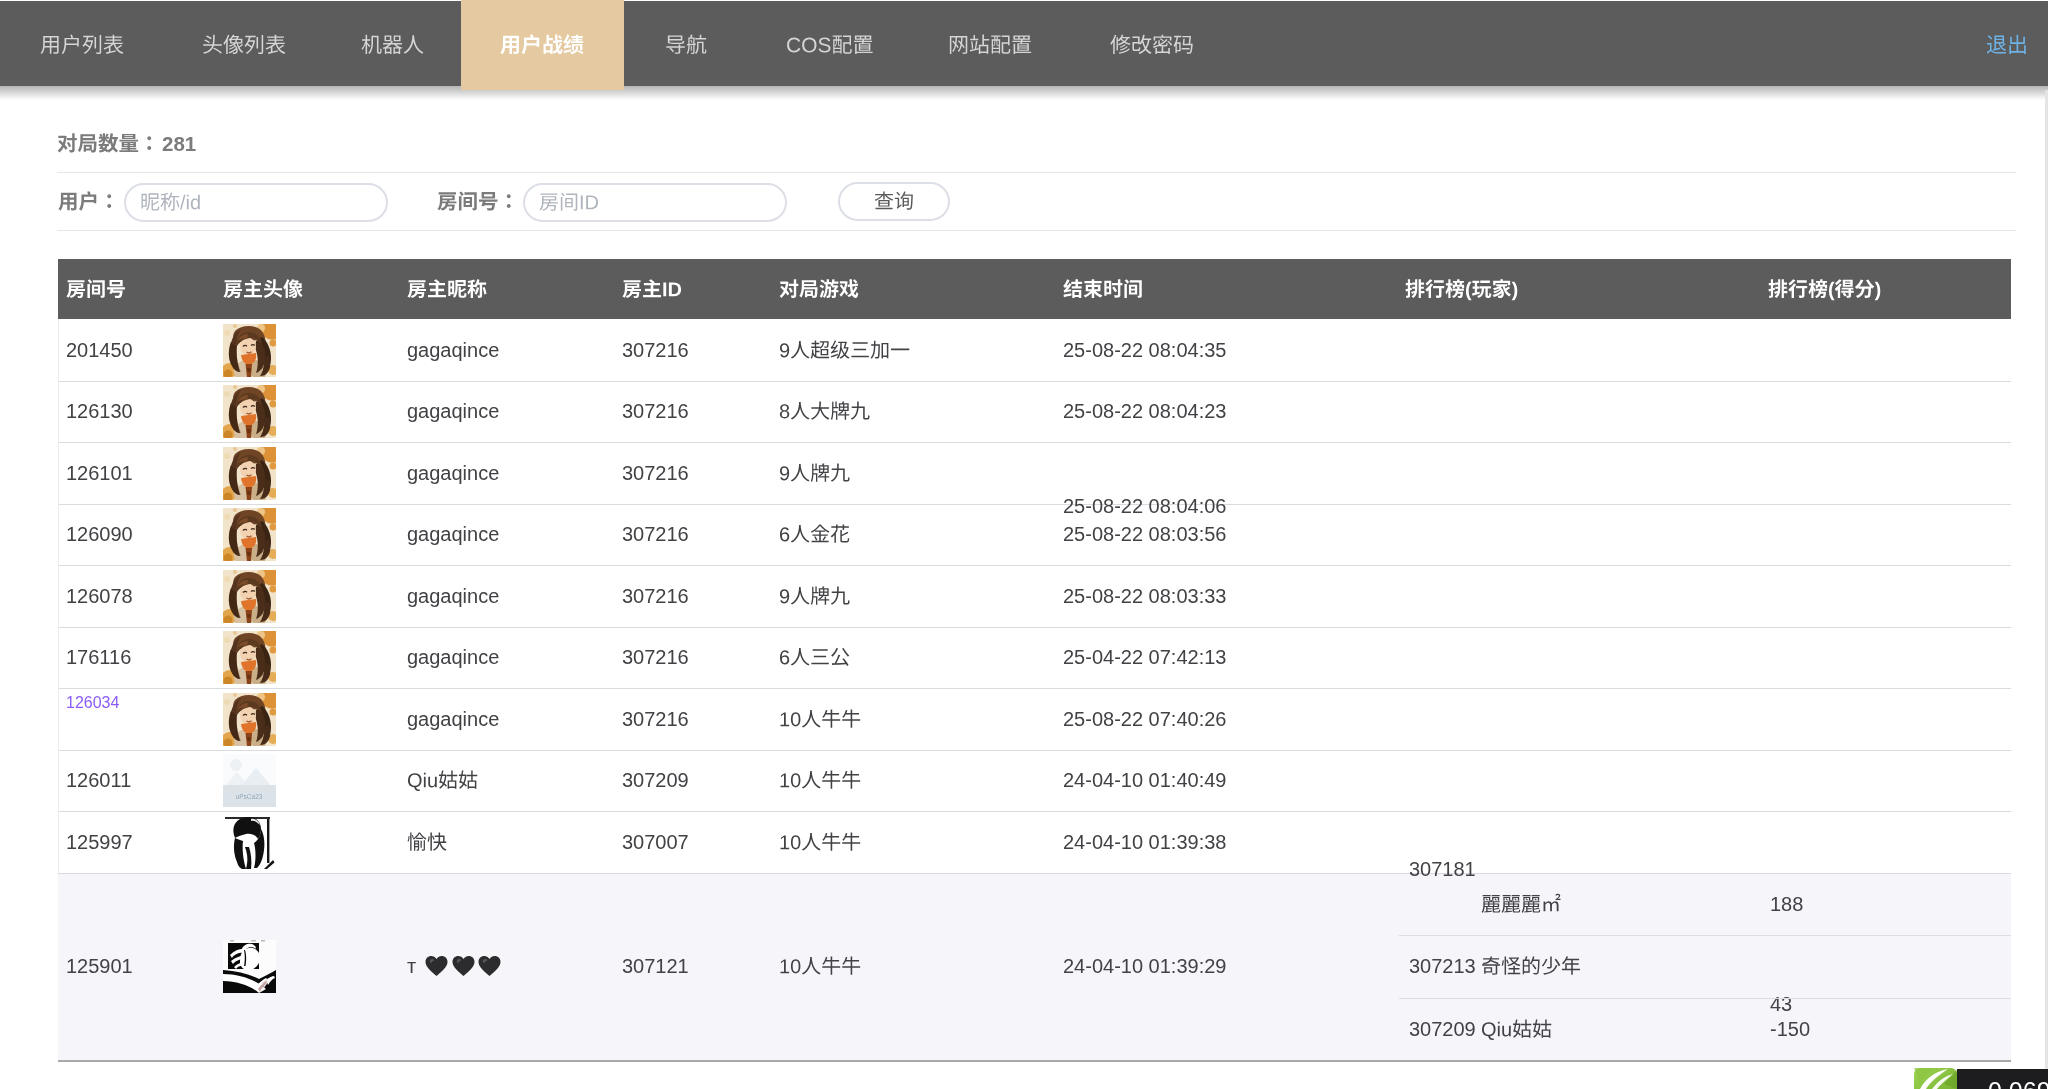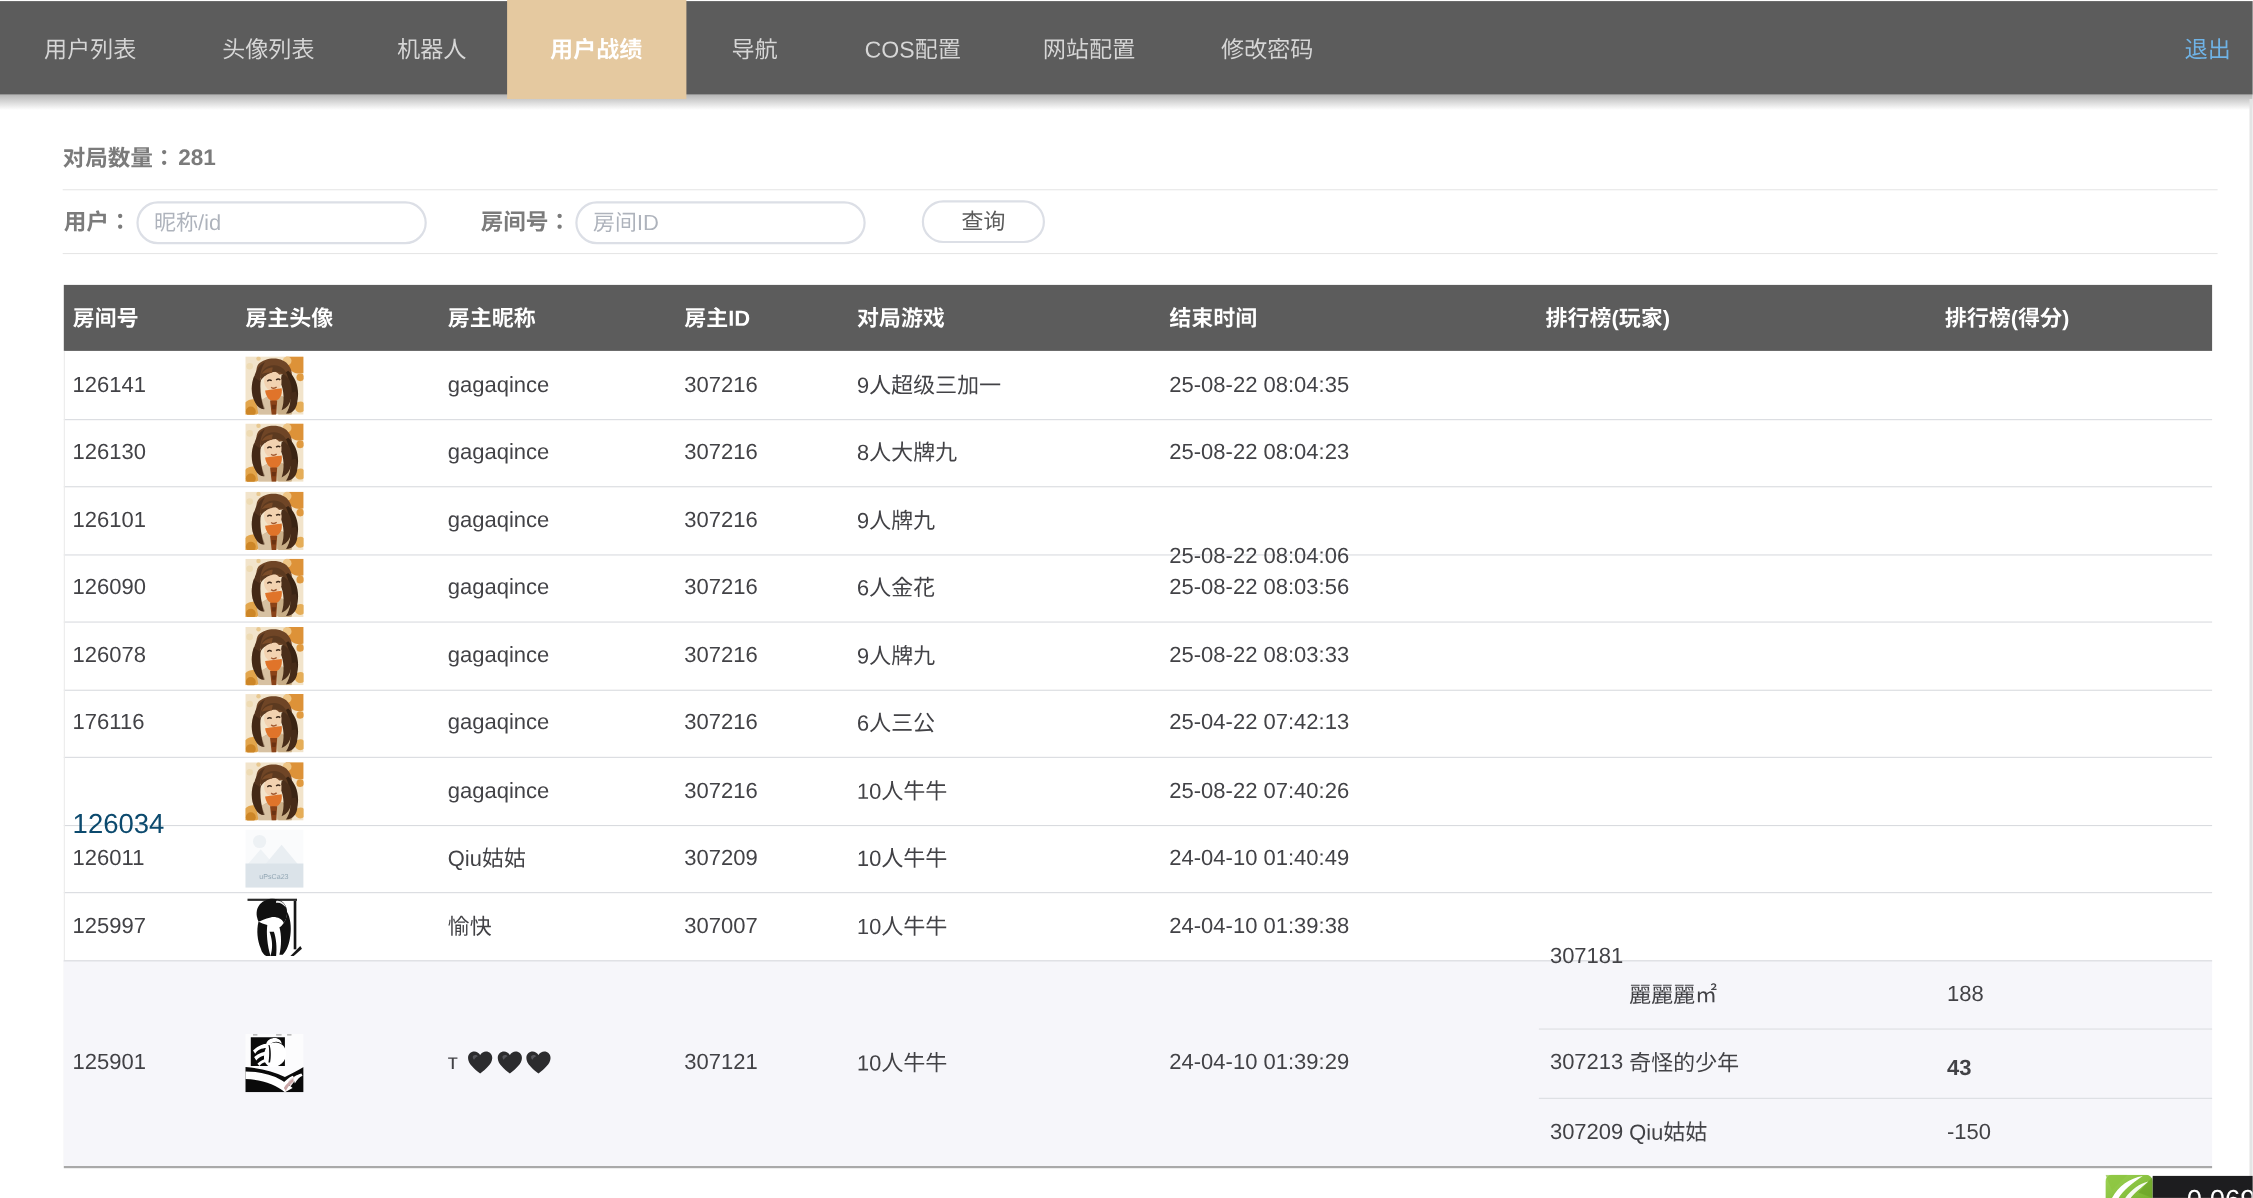--- a/index.html
+++ b/index.html
@@ -74,21 +74,21 @@
     <svg style="position:absolute;left:1063.0px;top:274.8px;" width="81.0" height="27.2" viewBox="0 -21.20 81.00 27.20">
       <path fill="#ffffff" d="M0.52 -1.46 0.9 1.0C3.04 0.54 5.84 0.0 8.46 -0.58L8.26 -2.82C5.46 -2.3000000000000003 2.5 -1.76 0.52 -1.46ZM1.1400000000000001 -8.38C1.48 -8.52 1.98 -8.66 3.7800000000000002 -8.86C3.1 -7.96 2.52 -7.26 2.2 -6.96C1.52 -6.24 1.08 -5.82 0.52 -5.7C0.8 -5.04 1.2 -3.88 1.32 -3.4C1.9000000000000001 -3.7 2.8000000000000003 -3.94 8.24 -4.9C8.16 -5.42 8.1 -6.34 8.120000000000001 -6.98L4.66 -6.46C6.08 -8.040000000000001 7.46 -9.88 8.58 -11.72L6.46 -13.1C6.1000000000000005 -12.4 5.68 -11.68 5.26 -11.0L3.56 -10.88C4.68 -12.38 5.76 -14.22 6.5600000000000005 -16.0L4.08 -17.02C3.34 -14.780000000000001 2.0 -12.44 1.56 -11.84C1.12 -11.24 0.76 -10.84 0.32 -10.72C0.62 -10.06 1.02 -8.88 1.1400000000000001 -8.38ZM12.44 -17.0V-14.540000000000001H8.22V-12.24H12.44V-10.040000000000001H8.76V-7.76H18.64V-10.040000000000001H14.94V-12.24H19.12V-14.540000000000001H14.94V-17.0ZM9.24 -6.28V1.78H11.58V0.92H15.82V1.7H18.28V-6.28ZM11.58 -1.24V-4.12H15.82V-1.24Z M22.740000000000002 -11.34V-4.88H27.42C25.66 -3.12 23.1 -1.56 20.6 -0.7000000000000001C21.14 -0.2 21.88 0.72 22.26 1.32C24.560000000000002 0.36 26.88 -1.22 28.72 -3.08V1.8H31.22V-3.22C33.06 -1.28 35.4 0.36 37.74 1.36C38.120000000000005 0.72 38.900000000000006 -0.26 39.46 -0.76C36.96 -1.6 34.38 -3.16 32.620000000000005 -4.88H37.44V-11.34H31.22V-12.92H38.620000000000005V-15.120000000000001H31.22V-16.98H28.72V-15.120000000000001H21.42V-12.92H28.72V-11.34ZM25.060000000000002 -9.22H28.72V-7.0H25.060000000000002ZM31.22 -9.22H34.980000000000004V-7.0H31.22Z M49.18 -8.56C50.14 -7.1000000000000005 51.44 -5.12 52.019999999999996 -3.96L54.16 -5.2C53.5 -6.34 52.14 -8.22 51.16 -9.6ZM45.980000000000004 -7.7V-4.0600000000000005H43.56V-7.7ZM45.980000000000004 -9.8H43.56V-13.280000000000001H45.980000000000004ZM41.32 -15.42V-0.32H43.56V-1.92H48.22V-15.42ZM54.94 -16.86V-13.3H48.96V-10.92H54.94V-1.42C54.94 -1.02 54.78 -0.88 54.34 -0.88C53.9 -0.88 52.42 -0.88 51.019999999999996 -0.9400000000000001C51.38 -0.26 51.76 0.8200000000000001 51.86 1.48C53.86 1.5 55.28 1.44 56.16 1.06C57.06 0.68 57.379999999999995 0.04 57.379999999999995 -1.4000000000000001V-10.92H59.42V-13.3H57.379999999999995V-16.86Z M61.42 -12.18V1.76H63.9V-12.18ZM61.7 -15.700000000000001C62.62 -14.74 63.64 -13.42 64.06 -12.540000000000001L66.08 -13.84C65.62 -14.74 64.52 -15.98 63.6 -16.86ZM68.08 -5.64H71.94V-3.72H68.08ZM68.08 -9.46H71.94V-7.5600000000000005H68.08ZM65.94 -11.38V-1.8H74.18V-11.38ZM66.78 -16.0V-13.76H76.28V-0.8C76.28 -0.56 76.2 -0.46 75.94 -0.46C75.72 -0.46 74.96000000000001 -0.44 74.34 -0.48C74.62 0.1 74.92 1.04 75.02 1.6600000000000001C76.28 1.6600000000000001 77.22 1.62 77.9 1.26C78.56 0.88 78.76 0.32 78.76 -0.8V-16.0Z"></path>
     </svg>
     <svg style="position:absolute;left:1405.0px;top:274.8px;" width="114.3" height="27.2" viewBox="0 -21.20 114.32 27.20">
       <path fill="#ffffff" d="M6.08 -4.34 6.96 -2.2600000000000002 9.34 -3.18C8.82 -1.9000000000000001 7.98 -0.76 6.58 0.2C7.1000000000000005 0.56 7.92 1.32 8.3 1.8C11.82 -0.72 12.24 -4.48 12.24 -8.52V-17.0H10.1V-13.72H7.140000000000001V-11.56H10.1V-9.5H7.3V-7.4H10.08C10.06 -6.74 10.02 -6.1000000000000005 9.92 -5.5C8.48 -5.04 7.08 -4.6000000000000005 6.08 -4.34ZM13.64 -17.0V1.76H15.9V-3.02H19.38V-5.2H15.9V-7.4H18.82V-9.5H15.9V-11.56H19.04V-13.72H15.9V-17.0ZM2.84 -16.98V-13.200000000000001H0.74V-11.0H2.84V-7.54L0.42 -6.94L0.9400000000000001 -4.64L2.84 -5.18V-0.74C2.84 -0.48 2.7600000000000002 -0.4 2.52 -0.4C2.2800000000000002 -0.38 1.58 -0.38 0.84 -0.42C1.1400000000000001 0.22 1.4000000000000001 1.22 1.46 1.8C2.7600000000000002 1.8 3.64 1.72 4.24 1.34C4.86 0.98 5.04 0.36 5.04 -0.74V-5.82L6.96 -6.4L6.66 -8.56L5.04 -8.120000000000001V-11.0H6.86V-13.200000000000001H5.04V-16.98Z M28.939999999999998 -15.860000000000001V-13.56H38.7V-15.860000000000001ZM25.08 -17.0C24.12 -15.6 22.18 -13.780000000000001 20.52 -12.72C20.94 -12.24 21.56 -11.28 21.86 -10.74C23.78 -12.08 25.94 -14.14 27.4 -16.04ZM28.08 -10.3V-8.02H34.0V-1.04C34.0 -0.74 33.88 -0.66 33.519999999999996 -0.66C33.16 -0.64 31.82 -0.64 30.68 -0.7000000000000001C31.0 0.0 31.32 1.04 31.42 1.74C33.2 1.74 34.480000000000004 1.7 35.34 1.34C36.22 0.98 36.46 0.3 36.46 -0.98V-8.02H39.22V-10.3ZM25.84 -12.64C24.54 -10.36 22.34 -8.040000000000001 20.3 -6.62C20.78 -6.12 21.6 -5.04 21.94 -4.54C22.48 -4.98 23.02 -5.48 23.58 -6.0200000000000005V1.82H25.98V-8.700000000000001C26.78 -9.700000000000001 27.52 -10.74 28.12 -11.76Z M47.78 -11.38V-8.0H49.88V-9.52H56.92V-8.040000000000001H59.120000000000005V-11.38H56.6L57.36 -13.34H58.92V-15.24H54.5V-17.0H52.16V-15.24H48.0V-13.34H50.28L49.6 -13.200000000000001C49.78 -12.64 49.96 -11.94 50.06 -11.38ZM51.72 -13.34H54.96C54.82 -12.700000000000001 54.620000000000005 -11.94 54.44 -11.38H52.0L52.26 -11.44C52.2 -11.92 51.96 -12.700000000000001 51.72 -13.34ZM47.980000000000004 -7.4V-5.42H50.86C50.64 -2.84 49.980000000000004 -1.04 47.04 0.04C47.52 0.48 48.120000000000005 1.3 48.36 1.84C50.74 0.88 51.94 -0.52 52.56 -2.36H55.56C55.44 -1.12 55.28 -0.52 55.08 -0.32C54.92 -0.16 54.76 -0.14 54.46 -0.14C54.14 -0.14 53.44 -0.16 52.7 -0.22C53.019999999999996 0.32 53.26 1.16 53.3 1.78C54.22 1.8 55.1 1.8 55.6 1.74C56.18 1.68 56.64 1.52 57.04 1.08C57.519999999999996 0.56 57.760000000000005 -0.72 57.94 -3.5C57.980000000000004 -3.7800000000000002 58.0 -4.32 58.0 -4.32H53.019999999999996L53.14 -5.42H58.92V-7.4H54.5V-9.08H52.16V-7.4ZM43.34 -17.0V-12.84H40.9V-10.620000000000001H43.16C42.62 -8.24 41.58 -5.48 40.44 -3.9C40.78 -3.36 41.28 -2.44 41.5 -1.8C42.2 -2.8000000000000003 42.82 -4.22 43.34 -5.78V1.78H45.5V-6.78C45.96 -5.88 46.42 -4.92 46.68 -4.26L47.92 -6.0C47.58 -6.5600000000000005 46.06 -8.94 45.5 -9.66V-10.620000000000001H47.52V-12.84H45.5V-17.0Z M63.896484375 4.150390625Q62.36328125 1.943359375 61.6796875 -0.25390625Q60.99609375 -2.451171875 60.99609375 -5.185546875Q60.99609375 -7.91015625 61.6796875 -10.1025390625Q62.36328125 -12.294921875 63.896484375 -14.4921875H66.640625Q65.09765625 -12.265625 64.3994140625 -10.05859375Q63.701171875 -7.8515625 63.701171875 -5.17578125Q63.701171875 -2.509765625 64.39453125 -0.3173828125Q65.087890625 1.875 66.640625 4.150390625Z M75.28015625 -15.58V-13.280000000000001H84.92015625V-15.58ZM67.04015625 -2.8000000000000003 67.52015625 -0.5C69.58015625 -1.04 72.26015625 -1.74 74.78015625 -2.42L74.54015625 -4.48L72.10015625 -3.9V-7.54H74.10015625V-9.74H72.10015625V-13.280000000000001H74.26015625V-15.5H67.42015625V-13.280000000000001H69.80015625V-9.74H67.62015625V-7.54H69.80015625V-3.38C68.76015625 -3.16 67.82015625 -2.94 67.04015625 -2.8000000000000003ZM74.46015625 -9.94V-7.640000000000001H76.74015625C76.58015625 -3.74 76.14015625 -1.3800000000000001 72.14015625 -0.04C72.62015625 0.38 73.24015625 1.24 73.48015625 1.8C78.10015625 0.14 78.82015625 -2.9 79.06015625 -7.640000000000001H80.42015625V-1.28C80.42015625 0.96 80.84015625 1.7 82.70015624999999 1.7C83.02015625 1.7 83.72015625 1.7 84.08015625 1.7C85.60015625 1.7 86.18015625 0.8 86.38015625 -2.32C85.76015625 -2.48 84.74015625 -2.88 84.26015625 -3.3000000000000003C84.22015625 -0.92 84.14015625 -0.54 83.82015625 -0.54C83.68015625 -0.54 83.24015625 -0.54 83.12015625000001 -0.54C82.84015625 -0.54 82.80015625 -0.62 82.80015625 -1.28V-7.640000000000001H85.96015625V-9.94Z M88.18015625 -15.4V-10.9H90.54015625V-13.22H102.76015625V-10.9H105.22015625V-15.4H97.88015625V-16.98H95.40015625V-15.4ZM103.36015625 -9.8C102.64015625 -9.120000000000001 101.58015625 -8.3 100.58015625 -7.62C100.26015625 -8.34 99.98015625 -9.120000000000001 99.74015625 -9.92H102.04015625V-11.96H91.24015625V-9.92H94.12015625C92.36015625 -9.02 90.14015625 -8.32 88.00015625 -7.9C88.40015625 -7.44 89.00015625 -6.48 89.24015625 -6.0200000000000005C90.82015625 -6.44 92.48015625 -7.0200000000000005 94.00015625 -7.72L94.50015625 -7.24C92.98015625 -6.22 90.32015625 -5.14 88.30015625 -4.64C88.72015625 -4.18 89.22015625 -3.36 89.50015625 -2.82C91.44015625 -3.5 93.88015625 -4.7 95.58015625 -5.84C95.72015625 -5.6000000000000005 95.86015625 -5.36 95.96015625 -5.14C93.96015625 -3.46 90.48015625 -1.82 87.58015625 -1.1C88.04015625 -0.56 88.56015625 0.3 88.84015625 0.9C91.34015625 0.04 94.32015625 -1.46 96.52015625 -3.06C96.58015625 -2.0 96.32015625 -1.18 95.86015625 -0.8200000000000001C95.54015625 -0.46 95.14015625 -0.4 94.64015625 -0.4C94.14015625 -0.4 93.46015625 -0.44 92.72015625 -0.5C93.16015625 0.16 93.36015625 1.1400000000000001 93.40015625 1.8C94.00015625 1.84 94.62015625 1.84 95.10015625 1.84C96.16015625 1.84 96.82015625 1.6400000000000001 97.56015625 1.0C99.58015625 -0.46 99.72015625 -5.42 95.94015625 -8.76C96.54015625 -9.120000000000001 97.10015625 -9.5 97.60015625 -9.92H97.62015625000001C98.78015625 -5.26 100.74015625 -1.56 104.34015625 0.36C104.72015625 -0.3 105.48015625 -1.24 106.02015625 -1.72C104.12015625000001 -2.56 102.66015625 -3.98 101.56015625 -5.76C102.72015625 -6.42 104.10015625 -7.32 105.22015625 -8.18Z M106.6796875 4.150390625Q108.2421875 1.865234375 108.9306640625 -0.3173828125Q109.619140625 -2.5 109.619140625 -5.17578125Q109.619140625 -7.861328125 108.916015625 -10.0732421875Q108.212890625 -12.28515625 106.6796875 -14.4921875H109.423828125Q110.966796875 -12.275390625 111.6455078125 -10.078125Q112.32421875 -7.880859375 112.32421875 -5.185546875Q112.32421875 -2.470703125 111.6455078125 -0.2734375Q110.966796875 1.923828125 109.423828125 4.150390625Z"></path>
     </svg>
     <svg style="position:absolute;left:1768.0px;top:274.8px;" width="114.3" height="27.2" viewBox="0 -21.20 114.32 27.20">
       <path fill="#ffffff" d="M6.08 -4.34 6.96 -2.2600000000000002 9.34 -3.18C8.82 -1.9000000000000001 7.98 -0.76 6.58 0.2C7.1000000000000005 0.56 7.92 1.32 8.3 1.8C11.82 -0.72 12.24 -4.48 12.24 -8.52V-17.0H10.1V-13.72H7.140000000000001V-11.56H10.1V-9.5H7.3V-7.4H10.08C10.06 -6.74 10.02 -6.1000000000000005 9.92 -5.5C8.48 -5.04 7.08 -4.6000000000000005 6.08 -4.34ZM13.64 -17.0V1.76H15.9V-3.02H19.38V-5.2H15.9V-7.4H18.82V-9.5H15.9V-11.56H19.04V-13.72H15.9V-17.0ZM2.84 -16.98V-13.200000000000001H0.74V-11.0H2.84V-7.54L0.42 -6.94L0.9400000000000001 -4.64L2.84 -5.18V-0.74C2.84 -0.48 2.7600000000000002 -0.4 2.52 -0.4C2.2800000000000002 -0.38 1.58 -0.38 0.84 -0.42C1.1400000000000001 0.22 1.4000000000000001 1.22 1.46 1.8C2.7600000000000002 1.8 3.64 1.72 4.24 1.34C4.86 0.98 5.04 0.36 5.04 -0.74V-5.82L6.96 -6.4L6.66 -8.56L5.04 -8.120000000000001V-11.0H6.86V-13.200000000000001H5.04V-16.98Z M28.939999999999998 -15.860000000000001V-13.56H38.7V-15.860000000000001ZM25.08 -17.0C24.12 -15.6 22.18 -13.780000000000001 20.52 -12.72C20.94 -12.24 21.56 -11.28 21.86 -10.74C23.78 -12.08 25.94 -14.14 27.4 -16.04ZM28.08 -10.3V-8.02H34.0V-1.04C34.0 -0.74 33.88 -0.66 33.519999999999996 -0.66C33.16 -0.64 31.82 -0.64 30.68 -0.7000000000000001C31.0 0.0 31.32 1.04 31.42 1.74C33.2 1.74 34.480000000000004 1.7 35.34 1.34C36.22 0.98 36.46 0.3 36.46 -0.98V-8.02H39.22V-10.3ZM25.84 -12.64C24.54 -10.36 22.34 -8.040000000000001 20.3 -6.62C20.78 -6.12 21.6 -5.04 21.94 -4.54C22.48 -4.98 23.02 -5.48 23.58 -6.0200000000000005V1.82H25.98V-8.700000000000001C26.78 -9.700000000000001 27.52 -10.74 28.12 -11.76Z M47.78 -11.38V-8.0H49.88V-9.52H56.92V-8.040000000000001H59.120000000000005V-11.38H56.6L57.36 -13.34H58.92V-15.24H54.5V-17.0H52.16V-15.24H48.0V-13.34H50.28L49.6 -13.200000000000001C49.78 -12.64 49.96 -11.94 50.06 -11.38ZM51.72 -13.34H54.96C54.82 -12.700000000000001 54.620000000000005 -11.94 54.44 -11.38H52.0L52.26 -11.44C52.2 -11.92 51.96 -12.700000000000001 51.72 -13.34ZM47.980000000000004 -7.4V-5.42H50.86C50.64 -2.84 49.980000000000004 -1.04 47.04 0.04C47.52 0.48 48.120000000000005 1.3 48.36 1.84C50.74 0.88 51.94 -0.52 52.56 -2.36H55.56C55.44 -1.12 55.28 -0.52 55.08 -0.32C54.92 -0.16 54.76 -0.14 54.46 -0.14C54.14 -0.14 53.44 -0.16 52.7 -0.22C53.019999999999996 0.32 53.26 1.16 53.3 1.78C54.22 1.8 55.1 1.8 55.6 1.74C56.18 1.68 56.64 1.52 57.04 1.08C57.519999999999996 0.56 57.760000000000005 -0.72 57.94 -3.5C57.980000000000004 -3.7800000000000002 58.0 -4.32 58.0 -4.32H53.019999999999996L53.14 -5.42H58.92V-7.4H54.5V-9.08H52.16V-7.4ZM43.34 -17.0V-12.84H40.9V-10.620000000000001H43.16C42.62 -8.24 41.58 -5.48 40.44 -3.9C40.78 -3.36 41.28 -2.44 41.5 -1.8C42.2 -2.8000000000000003 42.82 -4.22 43.34 -5.78V1.78H45.5V-6.78C45.96 -5.88 46.42 -4.92 46.68 -4.26L47.92 -6.0C47.58 -6.5600000000000005 46.06 -8.94 45.5 -9.66V-10.620000000000001H47.52V-12.84H45.5V-17.0Z M63.896484375 4.150390625Q62.36328125 1.943359375 61.6796875 -0.25390625Q60.99609375 -2.451171875 60.99609375 -5.185546875Q60.99609375 -7.91015625 61.6796875 -10.1025390625Q62.36328125 -12.294921875 63.896484375 -14.4921875H66.640625Q65.09765625 -12.265625 64.3994140625 -10.05859375Q63.701171875 -7.8515625 63.701171875 -5.17578125Q63.701171875 -2.509765625 64.39453125 -0.3173828125Q65.087890625 1.875 66.640625 4.150390625Z M77.06015625 -12.16H82.30015625V-11.14H77.06015625ZM77.06015625 -14.72H82.30015625V-13.74H77.06015625ZM74.76015625 -16.42V-9.44H84.72015625V-16.42ZM71.30015625 -16.96C70.44015625 -15.64 68.66015625 -14.0 67.12015625 -13.040000000000001C67.48015625 -12.52 68.06015625 -11.56 68.30015625 -11.0C70.18015625 -12.22 72.24015625 -14.200000000000001 73.58015625 -16.04ZM74.56015625 -2.44C75.40015625 -1.6 76.42015625 -0.42 76.88015625 0.34L78.66015625 -0.92C78.18015625 -1.6400000000000001 77.18015625 -2.68 76.38015625 -3.44H80.60015625V-0.64C80.60015625 -0.4 80.52015625 -0.34 80.24015625 -0.32C79.98015625 -0.32 79.02015625 -0.32 78.20015625 -0.36C78.50015625 0.24 78.84015625 1.1400000000000001 78.94015625 1.78C80.30015625 1.78 81.30015625 1.76 82.06015625 1.42C82.82015625 1.1 83.02015625 0.52 83.02015625 -0.58V-3.44H85.78015625V-5.48H83.02015625V-6.6000000000000005H85.36015625V-8.56H73.74015625V-6.6000000000000005H80.60015625V-5.48H73.24015625V-3.44H76.06015625ZM71.82015625 -12.58C70.64015625 -10.620000000000001 68.68015625 -8.66 66.90015625 -7.4C67.26015625 -6.82 67.86015625 -5.48 68.04015625 -4.94C68.64015625 -5.4 69.24015625 -5.94 69.84015625 -6.54V1.78H72.18015625V-9.18C72.84015625 -10.0 73.42015625 -10.86 73.92015625 -11.700000000000001Z M100.42015625 -16.78 98.06015625 -15.84C99.18015625 -13.700000000000001 100.70015625 -11.48 102.28015625 -9.64H91.40015625C92.98015625 -11.44 94.40015625 -13.66 95.40015625 -15.98L92.80015625 -16.740000000000002C91.60015625 -13.68 89.38015625 -10.88 86.88015625 -9.22C87.46015625 -8.78 88.50015625 -7.82 88.94015625 -7.28C89.48015625 -7.7 90.04015625 -8.2 90.56015625 -8.72V-7.32H93.94015625C93.54015625 -4.4 92.50015625 -1.76 87.96015625 -0.28C88.54015625 0.26 89.24015625 1.26 89.52015625 1.92C94.76015625 -0.02 96.08015625 -3.46 96.56015625 -7.32H100.52015625C100.34015625 -3.14 100.12015625000001 -1.34 99.72015625 -0.9C99.50015625 -0.66 99.26015625 -0.62 98.90015625 -0.62C98.42015625 -0.62 97.36015625 -0.64 96.26015625 -0.72C96.68015625 -0.04 97.00015625 0.98 97.04015625 1.7C98.22015625 1.74 99.40015625 1.74 100.08015625 1.6400000000000001C100.86015625 1.54 101.40015625 1.34 101.92015625 0.68C102.60015625 -0.16 102.86015625 -2.54 103.06015625 -8.6L103.08015625 -8.74C103.50015625 -8.28 103.94015625 -7.84 104.36015625 -7.46C104.82015625 -8.14 105.76015625 -9.120000000000001 106.40015625000001 -9.620000000000001C104.20015624999999 -11.32 101.70015625 -14.22 100.42015625 -16.78Z M106.6796875 4.150390625Q108.2421875 1.865234375 108.9306640625 -0.3173828125Q109.619140625 -2.5 109.619140625 -5.17578125Q109.619140625 -7.861328125 108.916015625 -10.0732421875Q108.212890625 -12.28515625 106.6796875 -14.4921875H109.423828125Q110.966796875 -12.275390625 111.6455078125 -10.078125Q112.32421875 -7.880859375 112.32421875 -5.185546875Q112.32421875 -2.470703125 111.6455078125 -0.2734375Q110.966796875 1.923828125 109.423828125 4.150390625Z"></path>
     </svg>
     <div class="abs" style="left:58px;top:380.5px;width:1953px;height:1.4px;background:#d9dbdf;"></div>
-    <div style="position:absolute;left:66.0px;top:338.6px;font-size:20.0px;font-weight:normal;color:#424246;white-space:pre;line-height:23.0px;">126141</div>
+    <div style="position:absolute;left:66.0px;top:338.6px;font-size:20.0px;font-weight:normal;color:#424246;white-space:pre;line-height:23.0px;">201450</div>
     <svg width="53" height="53" viewBox="0 0 53 53" style="position:absolute;left:223.0px;top:323.5px">
 <rect width="53" height="53" fill="#f2e4cb"></rect>
 <path d="M37 0 L53 0 L53 15 C47 17 42 14 39 10 C37 7 36 3 37 0 Z" fill="#dd9238"></path>
 <circle cx="38" cy="4" r="4" fill="#eec586"></circle>
 <circle cx="4" cy="9" r="3" fill="#eedbb4"></circle>
 <circle cx="12" cy="2" r="2" fill="#e8c890"></circle>
 <circle cx="50" cy="19" r="3.5" fill="#e09a40"></circle>
 <path d="M0 42 C4 38 10 38 14 42 C16 46 14 51 10 53 L0 53 Z" fill="#e2a54c"></path>
 <circle cx="5" cy="50" r="4.5" fill="#cd8627"></circle>
 <circle cx="50" cy="46" r="5" fill="#e5ad58"></circle>
@@ -302,21 +302,21 @@
 <path d="M22.5 40 L29 40 L28 53 L24 53 Z" fill="#8a4218"></path>
 <path d="M24 44 L28 44 L27.5 48 L24.5 48 Z" fill="#6b3212"></path>
 </svg>
     <div style="position:absolute;left:407.0px;top:646.1px;font-size:20.0px;font-weight:normal;color:#424246;white-space:pre;line-height:23.0px;">gagaqince</div>
     <div style="position:absolute;left:622.0px;top:646.1px;font-size:20.0px;font-weight:normal;color:#424246;white-space:pre;line-height:23.0px;">307216</div>
     <svg style="position:absolute;left:779.0px;top:643.0px;" width="72.1" height="27.2" viewBox="0 -21.20 72.12 27.20">
       <path fill="#424246" d="M10.244140625 -4.501953125Q10.244140625 -2.32421875 9.0625 -1.064453125Q7.880859375 0.1953125 5.80078125 0.1953125Q3.4765625 0.1953125 2.24609375 -1.533203125Q1.015625 -3.26171875 1.015625 -6.5625Q1.015625 -10.13671875 2.294921875 -12.05078125Q3.57421875 -13.96484375 5.9375 -13.96484375Q9.052734375 -13.96484375 9.86328125 -11.162109375L8.18359375 -10.859375Q7.666015625 -12.5390625 5.91796875 -12.5390625Q4.4140625 -12.5390625 3.5888671875 -11.1376953125Q2.763671875 -9.736328125 2.763671875 -7.080078125Q3.2421875 -7.96875 4.111328125 -8.4326171875Q4.98046875 -8.896484375 6.103515625 -8.896484375Q8.0078125 -8.896484375 9.1259765625 -7.705078125Q10.244140625 -6.513671875 10.244140625 -4.501953125ZM8.45703125 -4.423828125Q8.45703125 -5.91796875 7.724609375 -6.728515625Q6.9921875 -7.5390625 5.68359375 -7.5390625Q4.453125 -7.5390625 3.6962890625 -6.8212890625Q2.939453125 -6.103515625 2.939453125 -4.84375Q2.939453125 -3.251953125 3.7255859375 -2.236328125Q4.51171875 -1.220703125 5.7421875 -1.220703125Q7.01171875 -1.220703125 7.734375 -2.0751953125Q8.45703125 -2.9296875 8.45703125 -4.423828125Z M20.083046875 -16.18C19.963046875 -13.540000000000001 19.963046875 -3.92 11.783046875 0.26C12.263046875 0.58 12.743046875000001 1.04 13.003046875 1.42C18.103046875 -1.34 20.163046875 -6.18 21.043046875 -10.22C22.023046875 -6.18 24.263046875 -1.06 29.423046875 1.42C29.663046875 1.02 30.123046875 0.5 30.583046875 0.16C22.943046875 -3.3200000000000003 21.883046874999998 -12.700000000000001 21.703046875 -15.280000000000001L21.763046875 -16.18Z M33.583046875 -14.86V-13.34H48.703046875V-14.86ZM34.863046875 -8.32V-6.82H47.143046874999996V-8.32ZM32.423046875 -1.3800000000000001V0.14H49.803046875V-1.3800000000000001Z M57.463046875 -16.22C56.283046875 -13.26 54.303046875 -10.38 52.123046875 -8.58C52.523046875 -8.34 53.243046875 -7.8 53.543046875 -7.5C55.683046875 -9.48 57.783046875 -12.540000000000001 59.123046875 -15.76ZM64.603046875 -16.22 63.143046874999996 -15.620000000000001C64.663046875 -12.8 67.183046875 -9.42 69.023046875 -7.5C69.323046875 -7.9 69.883046875 -8.48 70.303046875 -8.78C68.443046875 -10.46 65.943046875 -13.620000000000001 64.603046875 -16.22ZM63.323046875 -5.16C64.283046875 -4.04 65.303046875 -2.68 66.203046875 -1.3800000000000001L57.383046875 -1.0C58.703046875 -3.36 60.163046875 -6.5200000000000005 61.243046875000005 -9.1L59.483046875 -9.56C58.603046875000004 -6.92 57.043046875 -3.38 55.683046875 -0.92L52.923046875 -0.84L53.123046875 0.74C56.723046875 0.58 62.063046875 0.32 67.143046875 0.02C67.523046875 0.64 67.86304687500001 1.2 68.123046875 1.7L69.623046875 0.88C68.623046875 -0.9400000000000001 66.58304687500001 -3.74 64.743046875 -5.84Z"></path>
     </svg>
     <div style="position:absolute;left:1063.0px;top:646.1px;font-size:20.0px;font-weight:normal;color:#424246;white-space:pre;line-height:23.0px;">25-04-22 07:42:13</div>
     <div class="abs" style="left:58px;top:749.5px;width:1953px;height:1.4px;background:#d9dbdf;"></div>
-    <div style="position:absolute;left:66.0px;top:738px;font-size:25px;font-weight:normal;color:#0c4a6e;white-space:pre;line-height:23.0px;">126034</div>
+    <div style="position:absolute;left:66.0px;top:691px;font-size:16px;font-weight:normal;color:#8b5cf6;white-space:pre;line-height:23.0px;">126034</div>
     <svg width="53" height="53" viewBox="0 0 53 53" style="position:absolute;left:223.0px;top:692.5px">
 <rect width="53" height="53" fill="#f2e4cb"></rect>
 <path d="M37 0 L53 0 L53 15 C47 17 42 14 39 10 C37 7 36 3 37 0 Z" fill="#dd9238"></path>
 <circle cx="38" cy="4" r="4" fill="#eec586"></circle>
 <circle cx="4" cy="9" r="3" fill="#eedbb4"></circle>
 <circle cx="12" cy="2" r="2" fill="#e8c890"></circle>
 <circle cx="50" cy="19" r="3.5" fill="#e09a40"></circle>
 <path d="M0 42 C4 38 10 38 14 42 C16 46 14 51 10 53 L0 53 Z" fill="#e2a54c"></path>
 <circle cx="5" cy="50" r="4.5" fill="#cd8627"></circle>
 <circle cx="50" cy="46" r="5" fill="#e5ad58"></circle>
@@ -429,21 +429,21 @@
     <div style="position:absolute;left:1409.0px;top:858px;font-size:20.0px;font-weight:normal;color:#424246;white-space:pre;line-height:23.0px;">307181 </div>
     <svg style="position:absolute;left:1481.3px;top:889.5px;" width="81.0" height="27.2" viewBox="0 -21.20 81.00 27.20">
       <path fill="#424246" d="M1.6400000000000001 -16.080000000000002V-15.02H9.64V-16.080000000000002ZM10.64 -16.080000000000002V-15.02H18.72V-16.080000000000002ZM2.32 -14.1V-10.46H3.62V-13.16H7.88V-10.5H9.22V-14.1ZM11.1 -14.1V-10.46H12.42V-13.16H16.8V-10.5H18.16V-14.1ZM4.46 -12.280000000000001C5.0600000000000005 -11.78 5.7 -11.040000000000001 6.0200000000000005 -10.540000000000001L6.84 -11.24C6.5200000000000005 -11.74 5.84 -12.44 5.24 -12.92ZM13.26 -12.26C13.9 -11.78 14.620000000000001 -11.06 14.96 -10.52L15.74 -11.26C15.42 -11.76 14.66 -12.46 14.040000000000001 -12.92ZM17.48 -3.7C16.44 -3.2800000000000002 14.68 -2.84 13.0 -2.5V-4.24H18.12V-7.74H13.3V-8.84H18.68V-9.94H10.8V-11.1H9.5V-9.94H2.34V-6.48C2.34 -4.34 2.16 -1.3800000000000001 0.64 0.76C0.9400000000000001 0.92 1.52 1.4000000000000001 1.76 1.68C2.96 0.02 3.46 -2.22 3.64 -4.24H5.14V0.04L3.2600000000000002 0.22L3.38 1.4000000000000001C5.4 1.18 8.22 0.88 10.92 0.6V-0.52L6.54 -0.08V-1.82H10.72V-2.88H6.54V-4.24H11.6V-0.36C11.6 1.04 12.06 1.3800000000000001 13.9 1.3800000000000001C14.280000000000001 1.3800000000000001 16.9 1.3800000000000001 17.3 1.3800000000000001C18.72 1.3800000000000001 19.12 0.86 19.28 -1.18C18.900000000000002 -1.26 18.36 -1.46 18.06 -1.6600000000000001C17.98 -0.02 17.86 0.24 17.14 0.24C16.6 0.24 14.46 0.24 14.040000000000001 0.24C13.16 0.24 13.0 0.14 13.0 -0.36V-1.52C14.86 -1.82 16.98 -2.2800000000000002 18.46 -2.8000000000000003ZM3.74 -8.84H7.08V-7.74H3.74ZM8.44 -8.84H11.94V-7.74H8.44ZM3.72 -5.26 3.74 -6.46V-6.7H7.08V-5.26ZM8.44 -6.7H11.94V-5.26H8.44ZM13.3 -6.7H16.72V-5.26H13.3Z M21.64 -16.080000000000002V-15.02H29.64V-16.080000000000002ZM30.64 -16.080000000000002V-15.02H38.72V-16.080000000000002ZM22.32 -14.1V-10.46H23.62V-13.16H27.88V-10.5H29.22V-14.1ZM31.1 -14.1V-10.46H32.42V-13.16H36.8V-10.5H38.16V-14.1ZM24.46 -12.280000000000001C25.060000000000002 -11.78 25.7 -11.040000000000001 26.02 -10.540000000000001L26.84 -11.24C26.52 -11.74 25.84 -12.44 25.240000000000002 -12.92ZM33.26 -12.26C33.9 -11.78 34.620000000000005 -11.06 34.96 -10.52L35.74 -11.26C35.42 -11.76 34.66 -12.46 34.04 -12.92ZM37.480000000000004 -3.7C36.44 -3.2800000000000002 34.68 -2.84 33.0 -2.5V-4.24H38.120000000000005V-7.74H33.3V-8.84H38.68V-9.94H30.8V-11.1H29.5V-9.94H22.34V-6.48C22.34 -4.34 22.16 -1.3800000000000001 20.64 0.76C20.94 0.92 21.52 1.4000000000000001 21.76 1.68C22.96 0.02 23.46 -2.22 23.64 -4.24H25.14V0.04L23.26 0.22L23.38 1.4000000000000001C25.4 1.18 28.22 0.88 30.92 0.6V-0.52L26.54 -0.08V-1.82H30.72V-2.88H26.54V-4.24H31.6V-0.36C31.6 1.04 32.06 1.3800000000000001 33.9 1.3800000000000001C34.28 1.3800000000000001 36.9 1.3800000000000001 37.3 1.3800000000000001C38.72 1.3800000000000001 39.120000000000005 0.86 39.28 -1.18C38.900000000000006 -1.26 38.36 -1.46 38.06 -1.6600000000000001C37.980000000000004 -0.02 37.86 0.24 37.14 0.24C36.6 0.24 34.46 0.24 34.04 0.24C33.16 0.24 33.0 0.14 33.0 -0.36V-1.52C34.86 -1.82 36.980000000000004 -2.2800000000000002 38.46 -2.8000000000000003ZM23.740000000000002 -8.84H27.08V-7.74H23.740000000000002ZM28.439999999999998 -8.84H31.939999999999998V-7.74H28.439999999999998ZM23.72 -5.26 23.740000000000002 -6.46V-6.7H27.08V-5.26ZM28.439999999999998 -6.7H31.939999999999998V-5.26H28.439999999999998ZM33.3 -6.7H36.72V-5.26H33.3Z M41.64 -16.080000000000002V-15.02H49.64V-16.080000000000002ZM50.64 -16.080000000000002V-15.02H58.72V-16.080000000000002ZM42.32 -14.1V-10.46H43.62V-13.16H47.88V-10.5H49.22V-14.1ZM51.1 -14.1V-10.46H52.42V-13.16H56.8V-10.5H58.16V-14.1ZM44.46 -12.280000000000001C45.06 -11.78 45.7 -11.040000000000001 46.02 -10.540000000000001L46.84 -11.24C46.52 -11.74 45.84 -12.44 45.24 -12.92ZM53.26 -12.26C53.9 -11.78 54.620000000000005 -11.06 54.96 -10.52L55.74 -11.26C55.42 -11.76 54.66 -12.46 54.04 -12.92ZM57.480000000000004 -3.7C56.44 -3.2800000000000002 54.68 -2.84 53.0 -2.5V-4.24H58.120000000000005V-7.74H53.3V-8.84H58.68V-9.94H50.8V-11.1H49.5V-9.94H42.34V-6.48C42.34 -4.34 42.16 -1.3800000000000001 40.64 0.76C40.94 0.92 41.52 1.4000000000000001 41.76 1.68C42.96 0.02 43.46 -2.22 43.64 -4.24H45.14V0.04L43.26 0.22L43.38 1.4000000000000001C45.4 1.18 48.22 0.88 50.92 0.6V-0.52L46.54 -0.08V-1.82H50.72V-2.88H46.54V-4.24H51.6V-0.36C51.6 1.04 52.06 1.3800000000000001 53.9 1.3800000000000001C54.28 1.3800000000000001 56.9 1.3800000000000001 57.3 1.3800000000000001C58.72 1.3800000000000001 59.120000000000005 0.86 59.28 -1.18C58.900000000000006 -1.26 58.36 -1.46 58.06 -1.6600000000000001C57.980000000000004 -0.02 57.86 0.24 57.14 0.24C56.6 0.24 54.46 0.24 54.04 0.24C53.16 0.24 53.0 0.14 53.0 -0.36V-1.52C54.86 -1.82 56.980000000000004 -2.2800000000000002 58.46 -2.8000000000000003ZM43.74 -8.84H47.08V-7.74H43.74ZM48.44 -8.84H51.94V-7.74H48.44ZM43.72 -5.26 43.74 -6.46V-6.7H47.08V-5.26ZM48.44 -6.7H51.94V-5.26H48.44ZM53.3 -6.7H56.72V-5.26H53.3Z M62.56 0.0H64.38V-6.78C65.38 -7.9 66.3 -8.44 67.12 -8.44C68.54 -8.44 69.16 -7.58 69.16 -5.54V0.0H70.96000000000001V-6.78C71.98 -7.9 72.86 -8.44 73.7 -8.44C75.08 -8.44 75.74 -7.58 75.74 -5.54V0.0H77.56V-5.78C77.56 -8.540000000000001 76.48 -10.0 74.24 -10.0C72.92 -10.0 71.8 -9.16 70.66 -7.96C70.22 -9.24 69.32 -10.0 67.64 -10.0C66.38 -10.0 65.22 -9.200000000000001 64.28 -8.18H64.22L64.04 -9.76H62.56ZM74.52 -11.16H79.52V-12.34H76.78C78.02 -13.26 79.24000000000001 -14.18 79.24000000000001 -15.36C79.24000000000001 -16.6 78.38 -17.44 76.86 -17.44C75.84 -17.44 75.0 -16.9 74.34 -16.12L75.14 -15.38C75.54 -15.92 76.08 -16.28 76.66 -16.28C77.46000000000001 -16.28 77.84 -15.860000000000001 77.84 -15.14C77.84 -14.16 76.6 -13.36 74.52 -11.94Z"></path>
     </svg>
     <div style="position:absolute;left:1770.0px;top:892.6px;font-size:20.0px;font-weight:normal;color:#424246;white-space:pre;line-height:23.0px;">188</div>
     <div class="abs" style="left:1399px;top:935.0px;width:612.0px;height:1.4px;background:#dcdee2;"></div>
     <div style="position:absolute;left:1409.0px;top:955.1px;font-size:20.0px;font-weight:normal;color:#424246;white-space:pre;line-height:23.0px;">307213 </div>
     <svg style="position:absolute;left:1481.3px;top:952.0px;" width="101.0" height="27.2" viewBox="0 -21.20 101.00 27.20">
       <path fill="#424246" d="M1.06 -8.88V-7.5200000000000005H14.700000000000001V-0.24C14.700000000000001 0.08 14.6 0.18 14.18 0.2C13.8 0.22 12.38 0.24 10.86 0.18C11.1 0.58 11.34 1.18 11.42 1.6C13.3 1.6 14.540000000000001 1.58 15.280000000000001 1.3800000000000001C16.0 1.1400000000000001 16.240000000000002 0.68 16.240000000000002 -0.22V-7.5200000000000005H19.0V-8.88ZM9.44 -16.82C9.38 -16.14 9.28 -15.5 9.16 -14.94H2.06V-13.6H8.700000000000001C7.82 -11.76 5.96 -10.74 1.74 -10.200000000000001C1.98 -9.92 2.3000000000000003 -9.36 2.42 -9.02C6.2 -9.540000000000001 8.3 -10.48 9.48 -12.02C12.02 -11.14 14.94 -9.9 16.62 -9.06L17.72 -10.14C15.9 -11.0 12.72 -12.280000000000001 10.16 -13.16L10.34 -13.6H18.04V-14.94H10.72C10.84 -15.52 10.92 -16.14 10.98 -16.82ZM4.54 -4.68H9.68V-1.94H4.54ZM3.12 -5.9V0.6H4.54V-0.72H11.120000000000001V-5.9Z M23.58 -16.8V1.58H25.04V-16.8ZM21.6 -12.94C21.52 -11.28 21.18 -9.08 20.62 -7.8L21.82 -7.34C22.4 -8.78 22.76 -11.08 22.8 -12.780000000000001ZM25.14 -13.120000000000001C25.7 -11.96 26.34 -10.4 26.58 -9.46L27.759999999999998 -10.06C27.5 -10.96 26.84 -12.46 26.240000000000002 -13.6ZM35.980000000000004 -14.48C35.28 -13.200000000000001 34.3 -12.1 33.120000000000005 -11.200000000000001C32.0 -12.120000000000001 31.1 -13.22 30.46 -14.48ZM27.84 -15.8V-14.48H29.259999999999998L29.02 -14.4C29.740000000000002 -12.84 30.72 -11.48 31.939999999999998 -10.38C30.28 -9.34 28.380000000000003 -8.64 26.44 -8.24C26.740000000000002 -7.92 27.04 -7.34 27.2 -6.98C29.3 -7.5 31.32 -8.28 33.1 -9.44C34.620000000000005 -8.34 36.44 -7.54 38.480000000000004 -7.04C38.7 -7.44 39.120000000000005 -8.040000000000001 39.46 -8.34C37.5 -8.72 35.78 -9.4 34.32 -10.34C35.92 -11.64 37.22 -13.32 38.0 -15.44L37.04 -15.88L36.78 -15.8ZM32.36 -7.34V-5.14H27.66V-3.7800000000000002H32.36V-0.38H26.72V0.98H39.22V-0.38H33.86V-3.7800000000000002H38.44V-5.14H33.86V-7.34Z M51.04 -8.46C52.14 -7.0 53.5 -5.0 54.1 -3.7800000000000002L55.38 -4.58C54.72 -5.76 53.34 -7.7 52.2 -9.120000000000001ZM44.8 -16.84C44.64 -15.88 44.3 -14.56 43.98 -13.58H41.74V1.08H43.12V-0.5H48.7V-13.58H45.36C45.7 -14.44 46.08 -15.56 46.42 -16.56ZM43.12 -12.24H47.32V-8.02H43.12ZM43.12 -1.86V-6.7H47.32V-1.86ZM51.96 -16.88C51.32 -14.120000000000001 50.24 -11.36 48.86 -9.58C49.22 -9.38 49.84 -8.96 50.120000000000005 -8.72C50.8 -9.68 51.44 -10.9 52.0 -12.26H57.120000000000005C56.879999999999995 -4.24 56.56 -1.16 55.92 -0.48C55.68 -0.2 55.46 -0.14 55.06 -0.14C54.6 -0.14 53.4 -0.16 52.08 -0.26C52.36 0.12 52.54 0.76 52.58 1.18C53.7 1.24 54.88 1.28 55.56 1.22C56.28 1.1400000000000001 56.72 0.98 57.18 0.38C57.980000000000004 -0.6 58.260000000000005 -3.7 58.56 -12.88C58.58 -13.08 58.58 -13.64 58.58 -13.64H52.54C52.86 -14.58 53.16 -15.58 53.4 -16.56Z M69.22 -16.78V-6.640000000000001C69.22 -6.32 69.12 -6.24 68.78 -6.24C68.42 -6.24 67.2 -6.22 65.86 -6.24C66.1 -5.82 66.34 -5.16 66.42 -4.72C68.1 -4.72 69.2 -4.74 69.86 -5.0C70.54 -5.24 70.76 -5.7 70.76 -6.62V-16.78ZM73.56 -13.76C75.28 -11.68 77.12 -8.86 77.8 -7.04L79.3 -7.86C78.53999999999999 -9.72 76.66 -12.44 74.92 -14.46ZM74.88 -8.3C73.16 -3.16 69.34 -0.76 62.26 0.16C62.56 0.56 62.9 1.18 63.06 1.6400000000000001C70.48 0.5 74.56 -2.18 76.44 -7.82ZM64.8 -14.26C64.06 -12.06 62.52 -9.38 60.76 -7.7C61.16 -7.48 61.76 -7.08 62.1 -6.8C63.88 -8.620000000000001 65.46 -11.44 66.44 -13.86Z M80.96 -4.46V-3.02H90.24V1.6H91.78V-3.02H99.08V-4.46H91.78V-8.44H97.68V-9.86H91.78V-12.94H98.14V-14.38H86.14C86.48 -15.06 86.78 -15.76 87.06 -16.48L85.54 -16.88C84.58 -14.16 82.92 -11.56 81.0 -9.92C81.38 -9.700000000000001 82.02 -9.200000000000001 82.3 -8.96C83.38 -10.0 84.44 -11.38 85.36 -12.94H90.24V-9.86H84.26V-4.46ZM85.76 -4.46V-8.44H90.24V-4.46Z"></path>
     </svg>
-    <div style="position:absolute;left:1770.0px;top:960px;font-size:20.0px;font-weight:bold;color:#424246;white-space:pre;line-height:23.0px;">43</div>
+    <div style="position:absolute;left:1770.0px;top:993px;font-size:20.0px;font-weight:normal;color:#424246;white-space:pre;line-height:23.0px;">43</div>
     <div class="abs" style="left:1399px;top:997.5px;width:612.0px;height:1.4px;background:#dcdee2;"></div>
     <div style="position:absolute;left:1409.0px;top:1017.6px;font-size:20.0px;font-weight:normal;color:#424246;white-space:pre;line-height:23.0px;">307209 </div>
     <svg style="position:absolute;left:1481.3px;top:1014.5px;" width="72.1" height="27.2" viewBox="0 -21.20 72.12 27.20">
       <path fill="#424246" d="M14.599609375 -6.943359375Q14.599609375 -4.033203125 13.134765625 -2.158203125Q11.669921875 -0.283203125 9.0625 0.05859375Q9.462890625 1.2890625 10.1123046875 1.8359375Q10.76171875 2.3828125 11.7578125 2.3828125Q12.294921875 2.3828125 12.880859375 2.255859375V3.564453125Q11.97265625 3.779296875 11.142578125 3.779296875Q9.66796875 3.779296875 8.7158203125 2.9443359375Q7.763671875 2.109375 7.158203125 0.15625Q5.224609375 0.05859375 3.8232421875 -0.8251953125Q2.421875 -1.708984375 1.6845703125 -3.2861328125Q0.947265625 -4.86328125 0.947265625 -6.943359375Q0.947265625 -10.244140625 2.75390625 -12.1044921875Q4.560546875 -13.96484375 7.783203125 -13.96484375Q9.8828125 -13.96484375 11.42578125 -13.1298828125Q12.96875 -12.294921875 13.7841796875 -10.703125Q14.599609375 -9.111328125 14.599609375 -6.943359375ZM12.6953125 -6.943359375Q12.6953125 -9.51171875 11.4111328125 -10.9765625Q10.126953125 -12.44140625 7.783203125 -12.44140625Q5.419921875 -12.44140625 4.130859375 -10.99609375Q2.841796875 -9.55078125 2.841796875 -6.943359375Q2.841796875 -4.35546875 4.1455078125 -2.8369140625Q5.44921875 -1.318359375 7.763671875 -1.318359375Q10.146484375 -1.318359375 11.4208984375 -2.7880859375Q12.6953125 -4.2578125 12.6953125 -6.943359375Z M16.89453125 -12.8125V-14.4921875H18.65234375V-12.8125ZM16.89453125 0.0V-10.56640625H18.65234375V0.0Z M23.06640625 -10.56640625V-3.8671875Q23.06640625 -2.822265625 23.271484375 -2.24609375Q23.4765625 -1.669921875 23.92578125 -1.416015625Q24.375 -1.162109375 25.244140625 -1.162109375Q26.513671875 -1.162109375 27.24609375 -2.03125Q27.978515625 -2.900390625 27.978515625 -4.443359375V-10.56640625H29.736328125V-2.255859375Q29.736328125 -0.41015625 29.794921875 0.0H28.134765625Q28.125 -0.048828125 28.115234375 -0.263671875Q28.10546875 -0.478515625 28.0908203125 -0.7568359375Q28.076171875 -1.03515625 28.056640625 -1.806640625H28.02734375Q27.421875 -0.712890625 26.6259765625 -0.2587890625Q25.830078125 0.1953125 24.6484375 0.1953125Q22.91015625 0.1953125 22.1044921875 -0.6689453125Q21.298828125 -1.533203125 21.298828125 -3.525390625V-10.56640625Z M40.643046874999996 -6.8V1.6H42.083046875V0.72H47.923046875V1.52H49.403046875V-6.8H45.703046875V-11.06H50.323046875V-12.46H45.703046875V-16.8H44.243046875000005V-12.46H39.803046875V-11.06H44.243046875000005V-6.8ZM42.083046875 -0.68V-5.4H47.923046875V-0.68ZM35.003046875 -16.8C34.783046875 -15.56 34.503046875 -14.14 34.203046875 -12.68H31.983046875V-11.26H33.883046875C33.343046875 -8.76 32.743046875 -6.3 32.263046875 -4.58L33.503046875 -3.9L33.723046875 -4.74C34.423046875 -4.32 35.123046875 -3.8200000000000003 35.803046875 -3.3200000000000003C34.843046875 -1.58 33.623046875 -0.34 32.163046875 0.44C32.483046875 0.74 32.883046875 1.28 33.083046875 1.6400000000000001C34.643046875 0.7000000000000001 35.943046875 -0.62 36.963046875 -2.4C37.803046875 -1.7 38.523046875 -1.0 39.003046875 -0.38L39.923046875 -1.6C39.383046875 -2.2600000000000002 38.563046875 -3.0 37.623046875 -3.74C38.603046875000004 -6.0 39.223046875 -8.88 39.483046875 -12.540000000000001L38.583046875 -12.72L38.323046875 -12.68H35.623046875C35.923046875 -14.06 36.203046875 -15.42 36.443046875 -16.64ZM35.303046875 -11.26H37.983046875C37.703046875 -8.64 37.183046875 -6.42 36.423046875 -4.62C35.643046875 -5.16 34.843046875 -5.68 34.083046875 -6.12C34.483046875 -7.68 34.903046875 -9.48 35.303046875 -11.26Z M60.643046874999996 -6.8V1.6H62.083046875V0.72H67.923046875V1.52H69.403046875V-6.8H65.703046875V-11.06H70.323046875V-12.46H65.703046875V-16.8H64.243046875V-12.46H59.803046875V-11.06H64.243046875V-6.8ZM62.083046875 -0.68V-5.4H67.923046875V-0.68ZM55.003046875 -16.8C54.783046875 -15.56 54.503046875 -14.14 54.203046875 -12.68H51.983046875V-11.26H53.883046875C53.343046875 -8.76 52.743046875 -6.3 52.263046875 -4.58L53.503046875 -3.9L53.723046875 -4.74C54.423046875 -4.32 55.123046875 -3.8200000000000003 55.803046875 -3.3200000000000003C54.843046875 -1.58 53.623046875 -0.34 52.163046875 0.44C52.483046875 0.74 52.883046875 1.28 53.083046875 1.6400000000000001C54.643046875 0.7000000000000001 55.943046875 -0.62 56.963046875 -2.4C57.803046875 -1.7 58.523046875 -1.0 59.003046875 -0.38L59.923046875 -1.6C59.383046875 -2.2600000000000002 58.563046875 -3.0 57.623046875 -3.74C58.603046875000004 -6.0 59.223046875 -8.88 59.483046875 -12.540000000000001L58.583046875 -12.72L58.323046875 -12.68H55.623046875C55.923046875 -14.06 56.203046875 -15.42 56.443046875 -16.64ZM55.303046875 -11.26H57.983046875C57.703046875 -8.64 57.183046875 -6.42 56.423046875 -4.62C55.643046875 -5.16 54.843046875 -5.68 54.083046875 -6.12C54.483046875 -7.68 54.903046875 -9.48 55.303046875 -11.26Z"></path>
     </svg>
     <div style="position:absolute;left:1770.0px;top:1017.6px;font-size:20.0px;font-weight:normal;color:#424246;white-space:pre;line-height:23.0px;">-150</div>
     <div class="abs" style="left:58px;top:1060.0px;width:1953px;height:2px;background:#a9a9a9;"></div>
     <div class="abs" style="left:2045px;top:90px;width:3px;height:999px;background:#e4e4e4;"></div>
     <svg width="43" height="21" viewBox="0 0 43 21" style="position:absolute;left:1914px;top:1068px">
 <defs>

